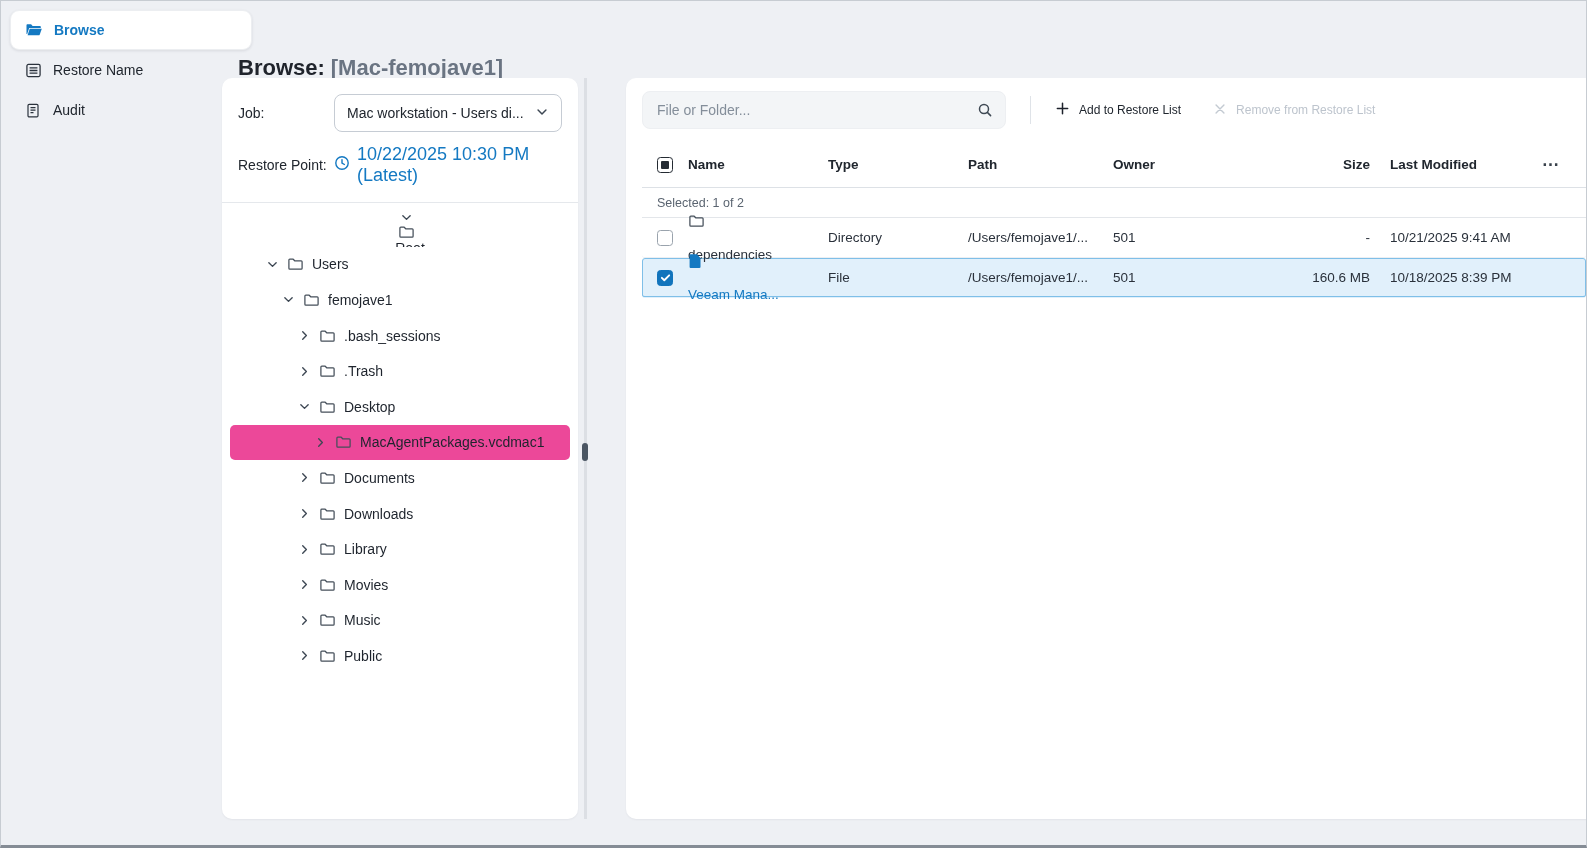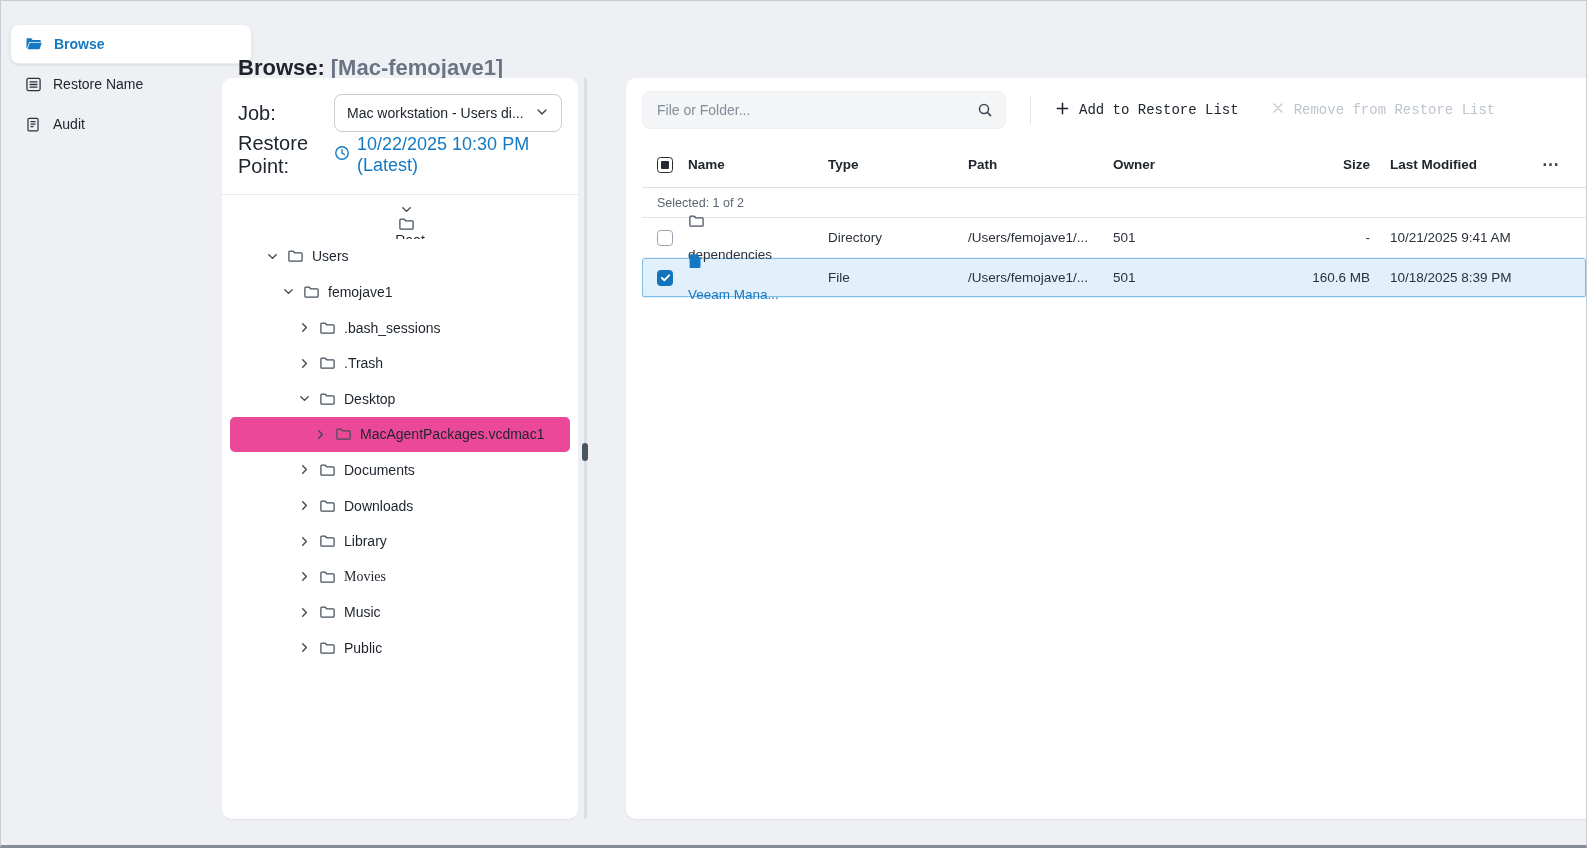--- a/index.html
+++ b/index.html
@@ -6,60 +6,60 @@
   html,body { margin:0; padding:0; }
   body {
     width:1587px; height:848px; position:relative; overflow:hidden;
     background:#eef0f4;
     font-family:"Liberation Sans", sans-serif;
     color:#20262e;
   }
   .frame { position:absolute; inset:0; border:1px solid #c7ccd2; border-bottom:3px solid #858c95; pointer-events:none; z-index:50; }
 
   
-  .sidebar { position:absolute; left:0; top:0; width:264px; height:100%; padding-top:24px;text-align:center; }
+  .sidebar { position:absolute; left:0; top:0; width:264px; height:100%; padding-top:10px;text-align:center; }
   .sb-item { display:flex; align-items:center; gap:11px; height:40px; margin:0 12px 0 10px; padding:0 14px; border-radius:9px; font-size:14px; color:#20262e; cursor:pointer; }
   .sb-item.active { background:#ffffff; color:#1479c2; font-weight:700; border:1px solid #eceef1; box-shadow:0 1px 3px rgba(16,24,40,.10); }
   .sb-icon { display:inline-flex; width:18px; justify-content:center; }
 
   
   .page-title { position:absolute; left:238px; top:40px; font-size:22px; font-weight:700; color:#20242c; }
   .page-title .target { color:#6a7482; margin-left:6px; }
 
   
   .panel { position:absolute; top:78px; height:741px; background:#fff; border-radius:10px; box-shadow:0 1px 2px rgba(16,24,40,.05); }
   .tree-panel { left:222px; width:356px; padding:16px; }
   .table-panel { left:594px; width:976px;margin-left:32px; }
   .splitter { position:absolute; left:584px; top:78px; width:3px; height:741px; background:#dcdfe4; z-index:5; cursor:col-resize; }
   .splitter .handle { position:absolute; left:-2px; top:365px; width:6px; height:18px; border-radius:3px; background:#4b5663; }
 
   
   .field-row { display:flex; align-items:center; }
-  .field-label { width:96px; font-size:20px; color:#20262e; flex:0 0 96px; }
+  .field-label { width:96px; font-size:14px; color:#20262e; flex:0 0 96px; }
   .dropdown { flex:1; height:38px; border:1px solid #c6ccd4; border-radius:8px; padding:0 12px; display:flex; align-items:center; justify-content:space-between; font-size:14px; color:#20262e; cursor:pointer; background:#fff; }
-  .rp-row { }
+  .rp-row { margin-top:12px; }
   .rp-value { display:flex; align-items:center; gap:7px; color:#1479c2; font-size:18px; cursor:pointer; }
   .panel-div { border:none; border-top:1px solid #e5e8ec; margin:16px -16px 0 -16px; }
 
   
   .tree { margin:8px -8px 0 -8px; }
   .tree-row { display:flex; align-items:center; height:35.6px; border-radius:5px; font-size:14px; color:#1e242d; cursor:pointer; }
   .tree-row.sel { background:#ec4899; }
   .tree-row .chev { display:inline-flex; width:14px; margin-right:7px; flex:0 0 auto; }
   .tree-row .ficon { display:inline-flex; margin-right:8px; flex:0 0 auto; }
   .tree-row .tlabel { white-space:nowrap; overflow:hidden; text-overflow:ellipsis; }
 
   
   .toolbar { height:64px; padding:0 16px; display:flex; align-items:center; }
   .search { position:relative; width:364px; flex:0 0 364px; }
   .search input { width:100%; height:38px; background:#f3f5f7; border:1px solid #edeff2; border-radius:8px; padding:0 40px 0 14px; font-size:14px; color:#20262e; font-family:inherit; outline:none; }
   .search input::placeholder { color:#848e9a; }
   .search .sicon { position:absolute; right:13px; top:11px; }
   .vdiv { width:1px; height:28px; background:#dfe3e8; margin:0 24px; }
-  .tbtn { display:flex; align-items:center; gap:9px; font-size:14px; color:#20262e; cursor:pointer; white-space:nowrap;font-family:Liberation Mono, monospace; }
+  .tbtn { display:flex; align-items:center; gap:9px; font-size:12px; color:#20262e; cursor:pointer; white-space:nowrap; }
   .tbtn + .tbtn { margin-left:32px; }
   .tbtn.disabled { color:#bdc4cd; cursor:default; }
 
   
   .tgrid { display:grid; grid-template-columns:46px 140px 140px 145px 145px 112px 170px 1fr; align-items:center; }
   .thead { height:46px; margin:0 16px; border-bottom:1px solid #dde1e6; font-size:13.5px; font-weight:700; color:#20262e; }
   .thead .size, .trow .size { text-align:right; }
   .thead .lastmod, .trow .lastmod { padding-left:20px; }
   .col-menu { font-size:17px; color:#39414b; letter-spacing:2px; cursor:pointer; padding-left:2px; }
   .sel-summary { height:30px; margin:0 16px; display:flex; align-items:center; padding-left:15px; font-size:12.5px; color:#5a6470; border-bottom:1px solid #e3e6ea; }
@@ -265,21 +265,21 @@
             <path d="M5.8 3.5 10.3 8l-4.5 4.5"></path>
           </svg>
         </span>
         <span class="ficon">
           <svg width="17" height="16" viewBox="0 0 17 16" fill="none" stroke="#454f5a" stroke-width="1.25" stroke-linejoin="round">
             <path d="M1.9 4.1c0-.5.4-.9.9-.9h3.4l1.5 1.6h6.5c.5 0 .9.4.9.9v6.6c0 .5-.4.9-.9.9H2.8c-.5 0-.9-.4-.9-.9V4.1z"></path>
           </svg>
         </span>
         <span class="tlabel">Library</span>
       </div>
-      <div class="tree-row" style="padding-left: 68px; font-family: Liberation Serif, serif;">
+      <div class="tree-row" style="padding-left: 68px;">
         <span class="chev">
           <svg width="13" height="13" viewBox="0 0 16 16" fill="none" stroke="#3e4854" stroke-width="1.7" stroke-linecap="round" stroke-linejoin="round">
             <path d="M5.8 3.5 10.3 8l-4.5 4.5"></path>
           </svg>
         </span>
         <span class="ficon">
           <svg width="17" height="16" viewBox="0 0 17 16" fill="none" stroke="#454f5a" stroke-width="1.25" stroke-linejoin="round">
             <path d="M1.9 4.1c0-.5.4-.9.9-.9h3.4l1.5 1.6h6.5c.5 0 .9.4.9.9v6.6c0 .5-.4.9-.9.9H2.8c-.5 0-.9-.4-.9-.9V4.1z"></path>
           </svg>
         </span>

